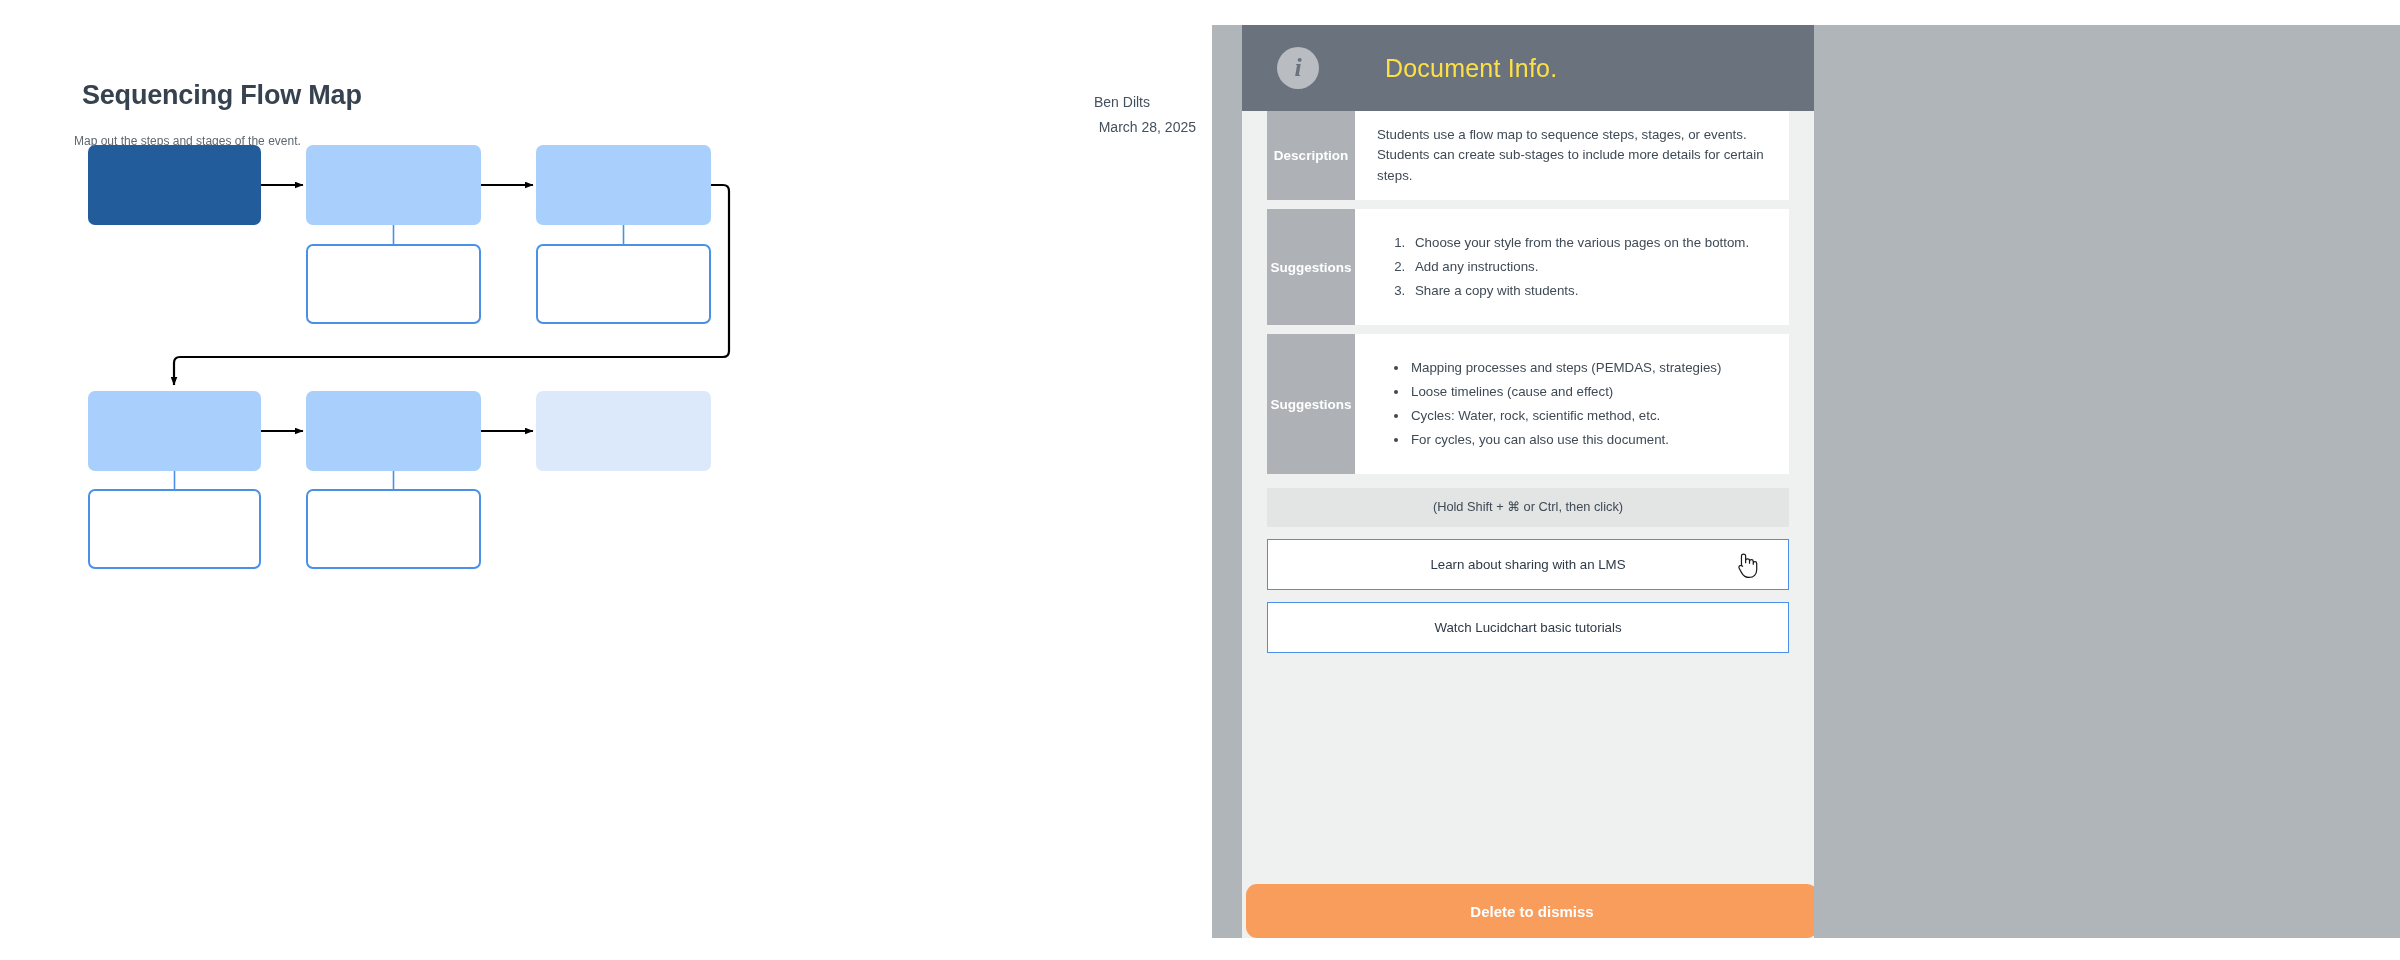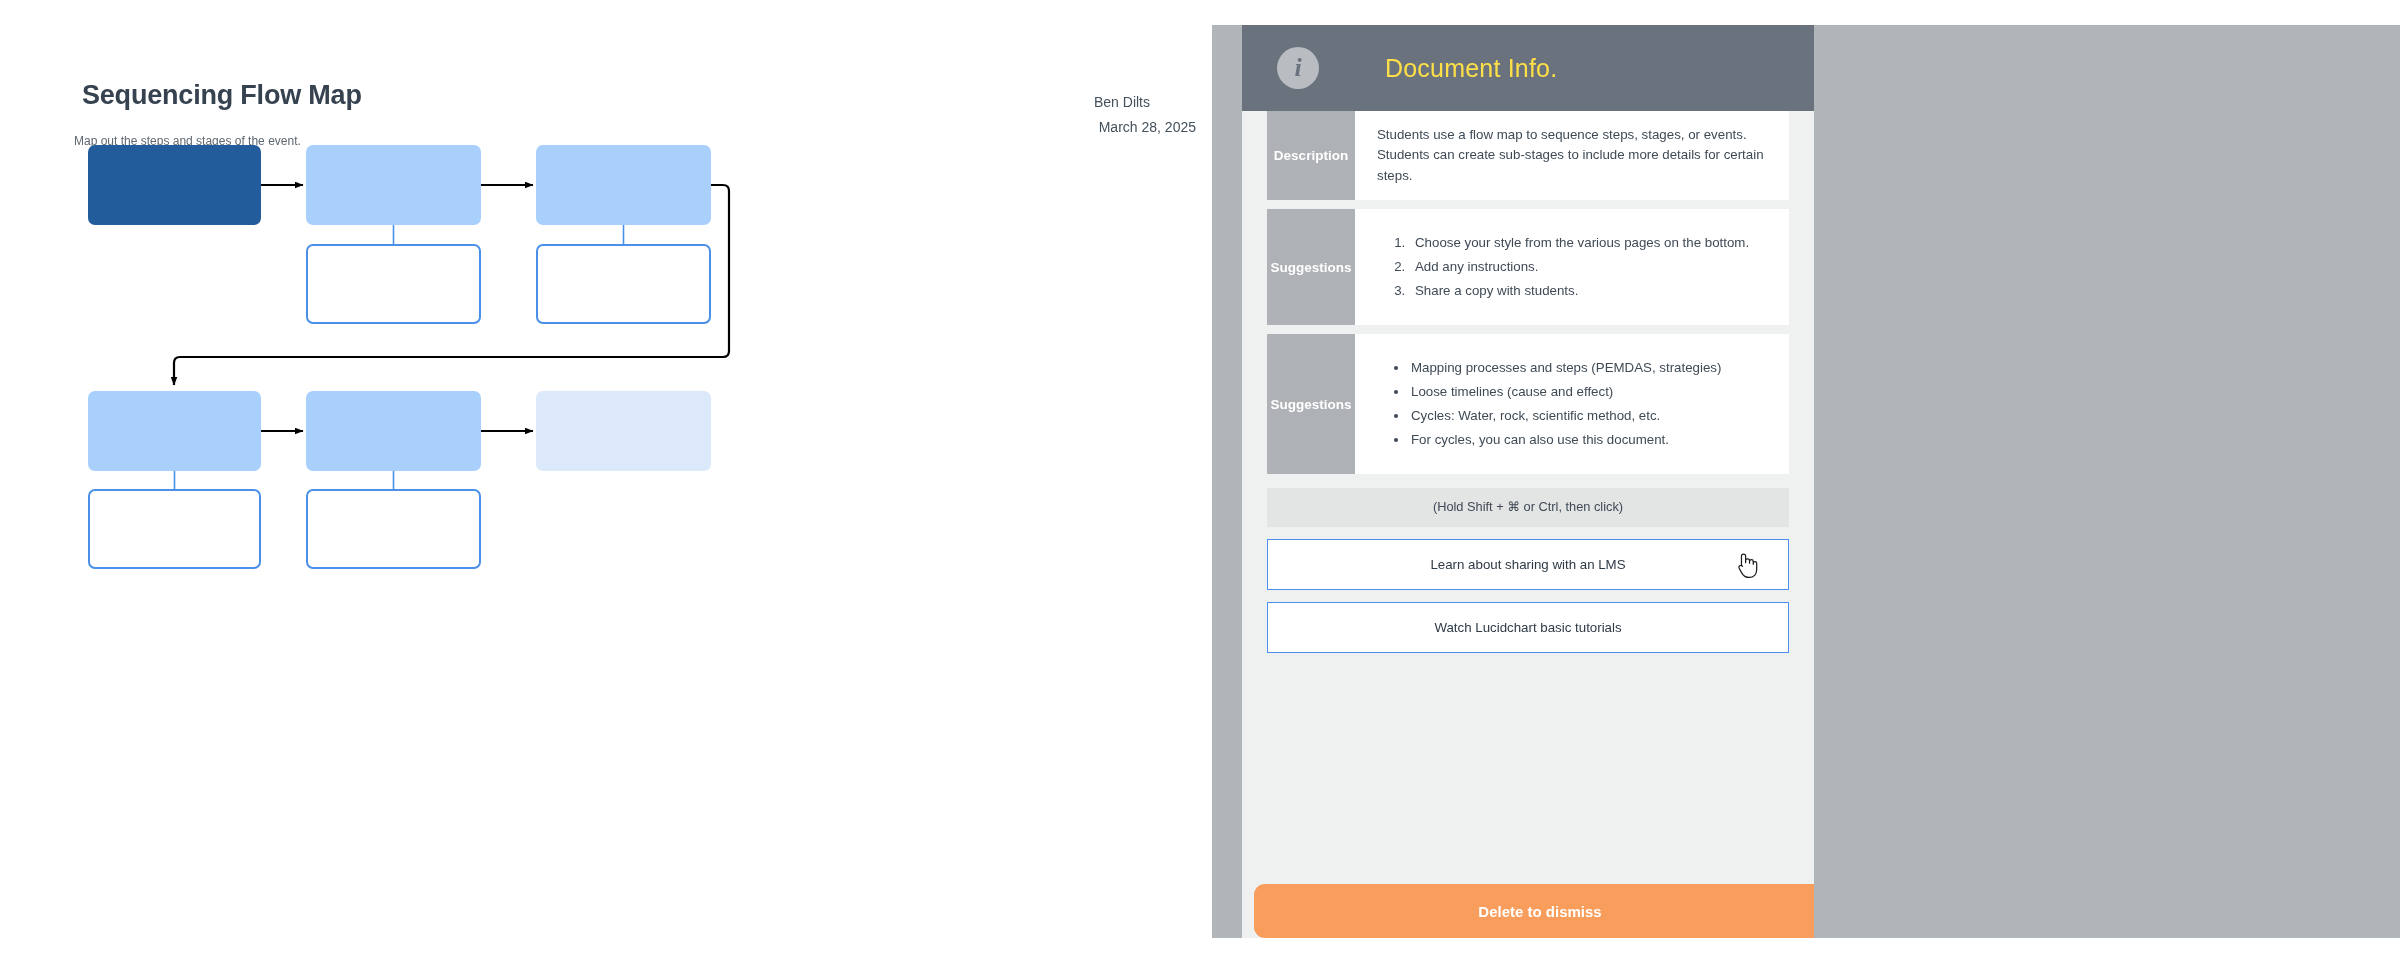--- a/index.html
+++ b/index.html
@@ -214,21 +214,21 @@
   #hand-cursor {
     position: absolute;
     right: 26px;
     top: 50%;
     transform: translateY(-50%);
     width: 30px;
     height: 30px;
   }
   #delete-bar {
     position: absolute;
-    left: 12px;
+    left: 4px;
     bottom: 0;
     width: 572px;
     height: 54px;
     background: #f99d5c;
     color: #ffffff;
     font-size: 15px;
     font-weight: bold;
     display: flex;
     align-items: center;
     justify-content: center;

